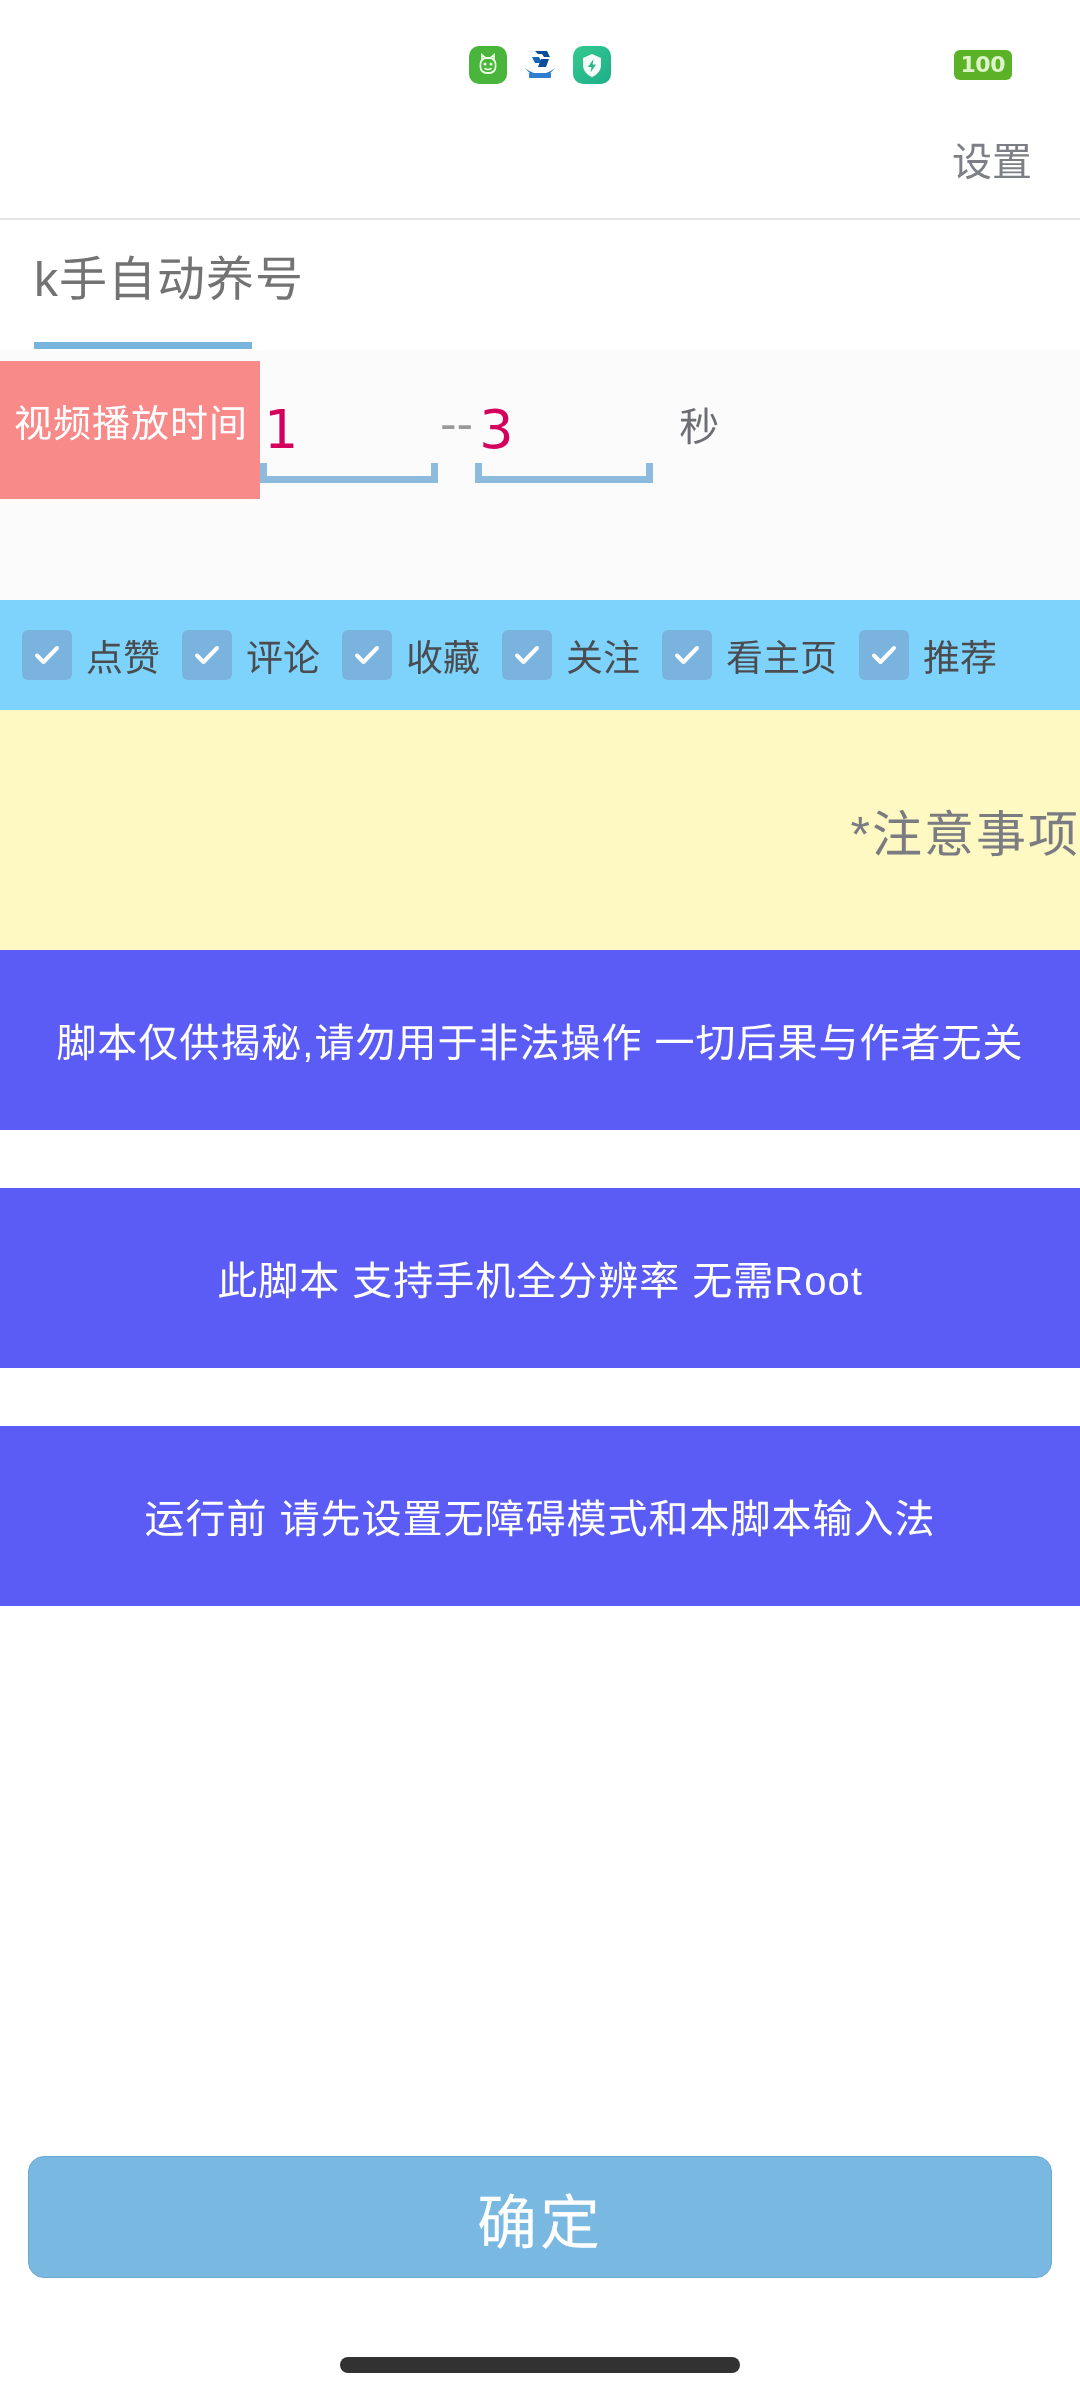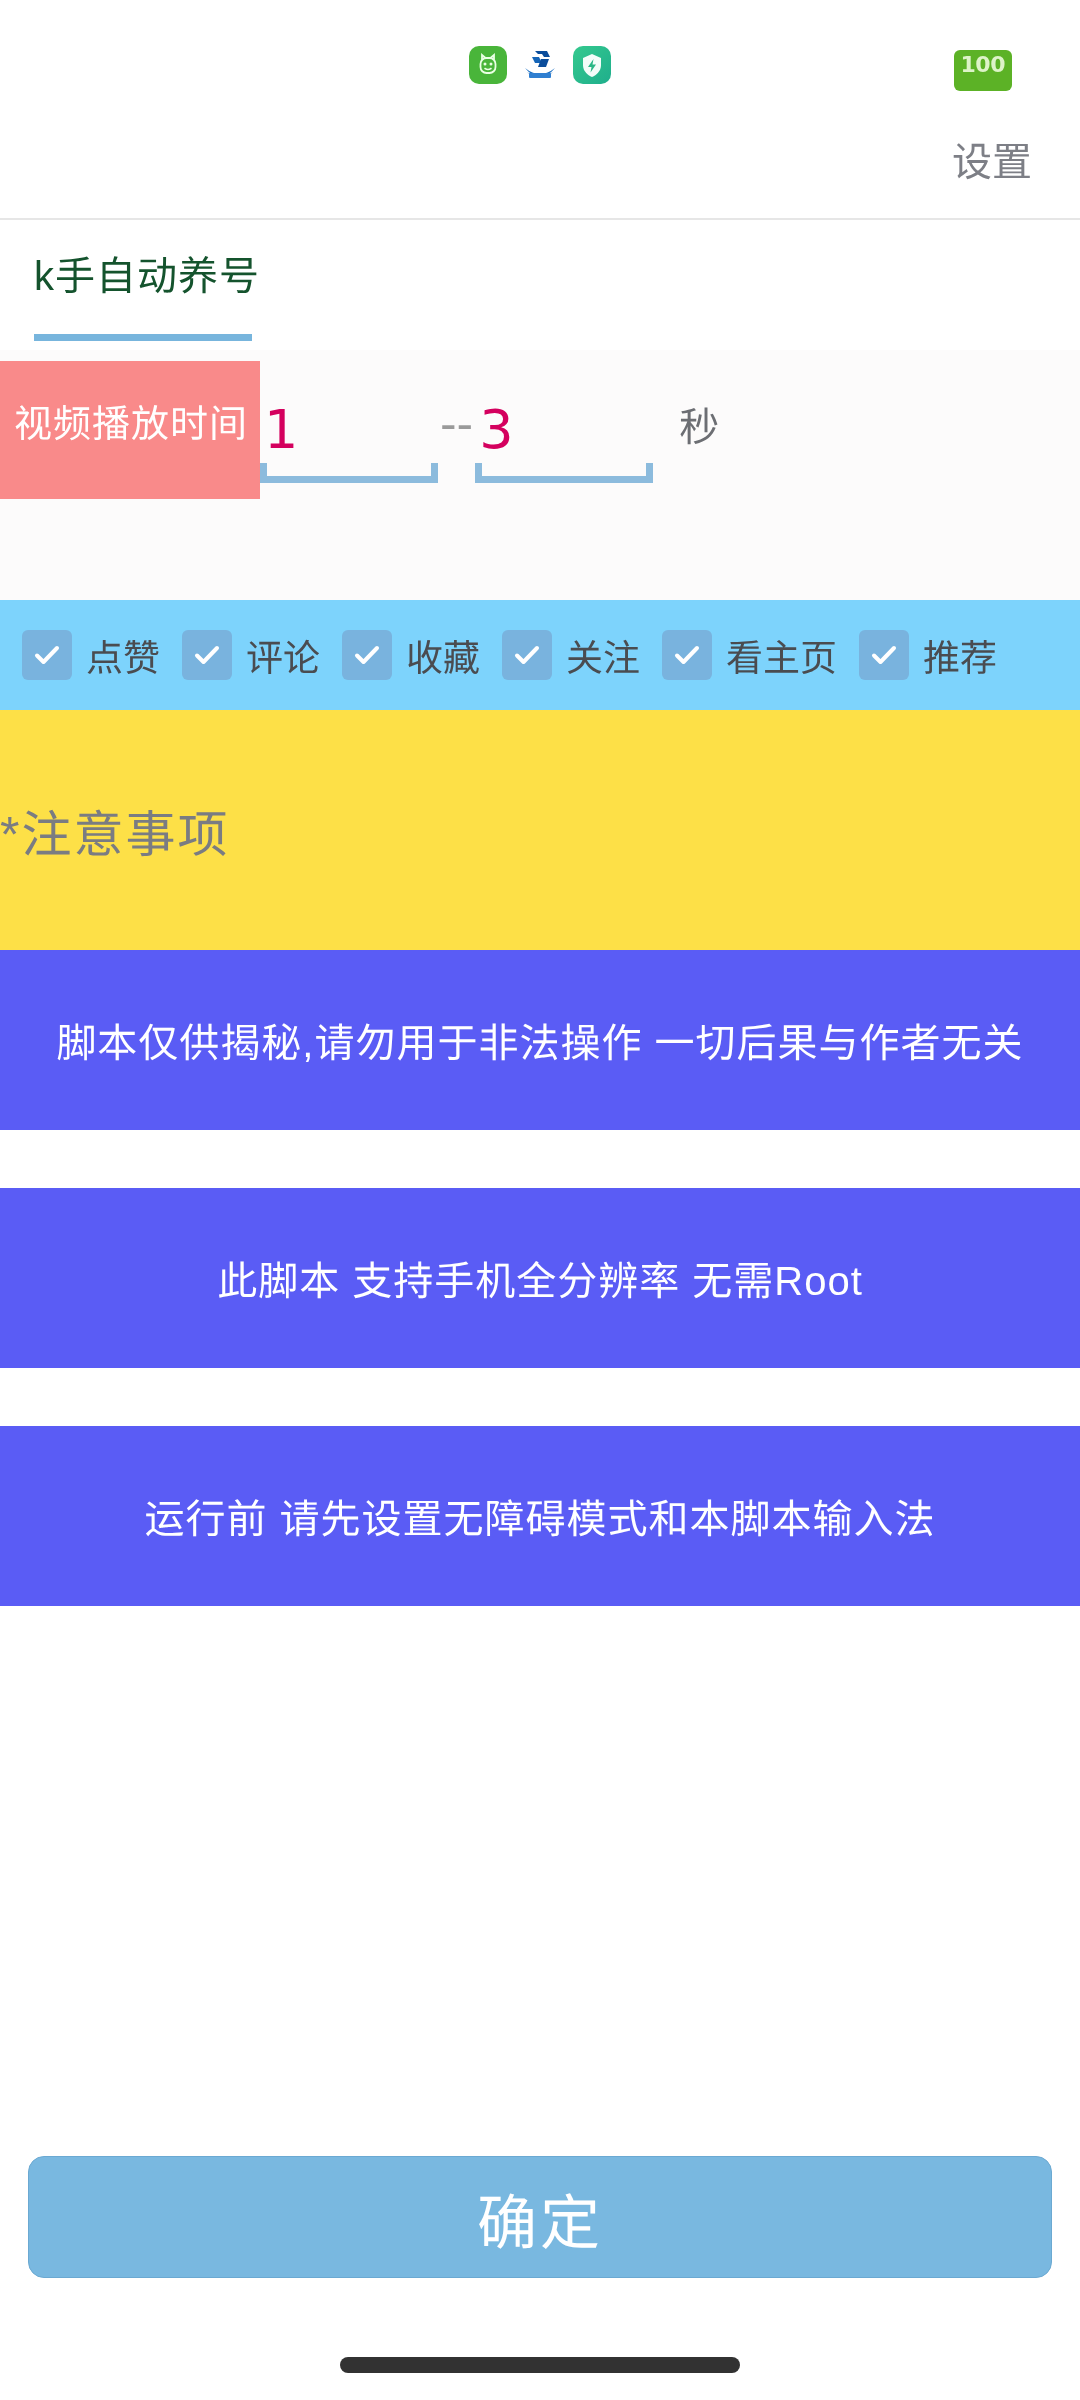--- a/index.html
+++ b/index.html
@@ -47,21 +47,21 @@
     align-items: center;
     justify-content: center;
     overflow: hidden;
   }
   .app-icon svg { display: block; }
 
   .battery {
     position: absolute;
     right: 68px;
     top: 50px;
-    height: 41px;
+    height: 30px;
     min-width: 56px;
     padding: 0 7px;
     border-radius: 6px;
     background: #5cb226;
     color: #ddf3c8;
     font-size: 22px;
     font-weight: 700;
     line-height: 30px;
     text-align: center;
     letter-spacing: -0.5px;
@@ -105,22 +105,22 @@
     background: #ffffff;
     position: relative;
   }
   .tab-item {
     position: absolute;
     left: 34px;
     top: 36px;
     cursor: pointer;
   }
   .tab-label {
-    font-size: 40px;
-    color: #14532d;
+    font-size: 48px;
+    color: #737373;
     white-space: nowrap;
     line-height: 1;
     letter-spacing: 1px;
   }
   .tab-underline {
     margin-top: 38px;
     width: 218px;
     height: 7px;
     background: #77b5dd;
   }
@@ -236,24 +236,24 @@
     color: #4a4c50;
     margin-left: 14px;
     white-space: nowrap;
   }
 
   
   .notes-section {
     flex: 0 0 240px;
     height: 240px;
     width: 100%;
-    background: #fde047;
-    display: flex;
-    align-items: center;
-    justify-content: flex-start;
+    background: #fef9c3;
+    display: flex;
+    align-items: center;
+    justify-content: flex-end;
   }
   .notes-heading {
     font-size: 50px;
     color: #7a7c82;
     letter-spacing: 2px;
     white-space: nowrap;
   }
 
   
   .banners {

